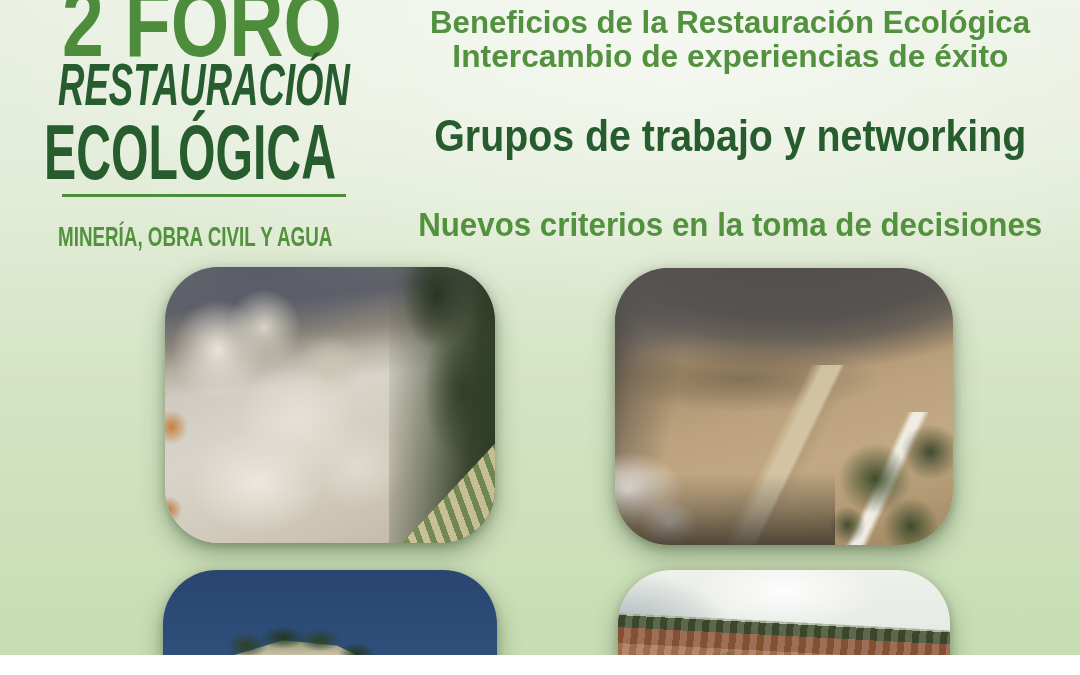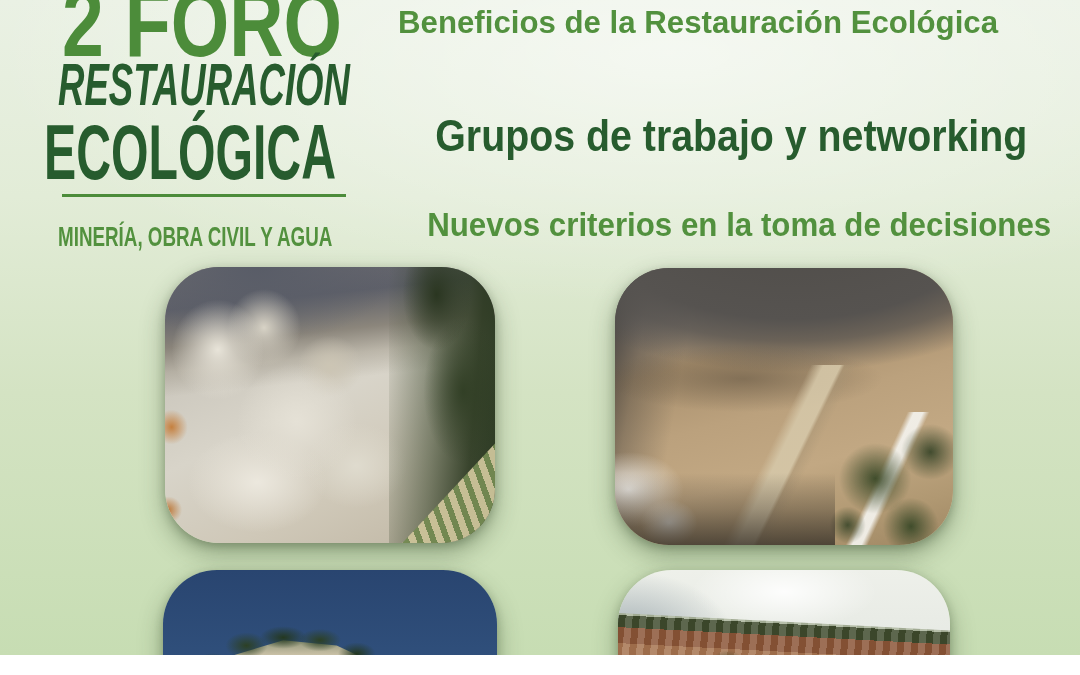--- a/index.html
+++ b/index.html
@@ -6,21 +6,21 @@
   body{width:1080px;height:675px;overflow:hidden;font-family:"Liberation Sans",sans-serif;}
   .poster{
     position:relative;width:1080px;height:655px;overflow:hidden;
     background:
       radial-gradient(90% 55% at 62% 8%, rgba(255,255,255,0.55) 0%, rgba(255,255,255,0) 70%),
       linear-gradient(180deg,#eaf1e4 0%,#e2ecd7 30%,#d4e3c3 60%,#c7ddb3 100%);
   }
   .line{position:absolute;line-height:1;font-weight:bold;white-space:nowrap;}
   .fit{display:inline-block;white-space:nowrap;}
   .fit-left .fit{transform-origin:0 50%;}
-  .center-row{position:absolute;left:400px;width:660px;display:flex;justify-content:flex-start;
+  .center-row{position:absolute;left:400px;width:660px;display:flex;justify-content:center;
     line-height:1;font-weight:bold;white-space:nowrap;}
   .center-row .fit{transform-origin:50% 50%;}
   .green-mid{color:#52913e;}
   .green-dark{color:#275c2e;}
   .green-logo{color:#4c8c3a;}
   .divider{position:absolute;background:#4c8c3a;}
   .photo{position:absolute;border-radius:54px;overflow:hidden;
     box-shadow:0 10px 24px rgba(40,60,30,0.38), 0 3px 8px rgba(40,60,30,0.25);}
   .layer{position:absolute;inset:0;}
   
@@ -116,20 +116,23 @@
     <span class="fit" style="transform: scaleX(0.618194);">ECOLÓGICA</span>
   </div>
   <div class="divider" style="left:62px;top:194px;width:284px;height:3px;"></div>
   <div class="line fit-left green-mid" style="left:58px;top:211px;font-size:28px;margin-top:12px;">
     <span class="fit" style="transform: scaleX(0.671496);">MINERÍA, OBRA CIVIL Y AGUA</span>
   </div>
 
   <div class="center-row green-mid" style="top:7px;font-size:31px;">
     <span class="fit" style="transform: scaleX(1.00655);">Beneficios de la Restauración Ecológica</span>
   </div>
+  <div class="center-row green-mid" style="top:41px;font-size:31px;">
+    <span class="fit" style="transform: scaleX(1.02447);">Intercambio de experiencias de éxito</span>
+  </div>
   <div class="center-row green-dark" style="top:114px;font-size:44px;">
     <span class="fit" style="transform: scaleX(0.893522);">Grupos de trabajo y networking</span>
   </div>
   <div class="center-row green-mid" style="top:207px;font-size:34px;">
     <span class="fit" style="transform: scaleX(0.919866);">Nuevos criterios en la toma de decisiones</span>
   </div>
 
   <div class="photo" style="left:165px;top:267px;width:330px;height:276px;">
     <div class="layer p1-base"></div>
     <div class="layer p1-rock"></div>

